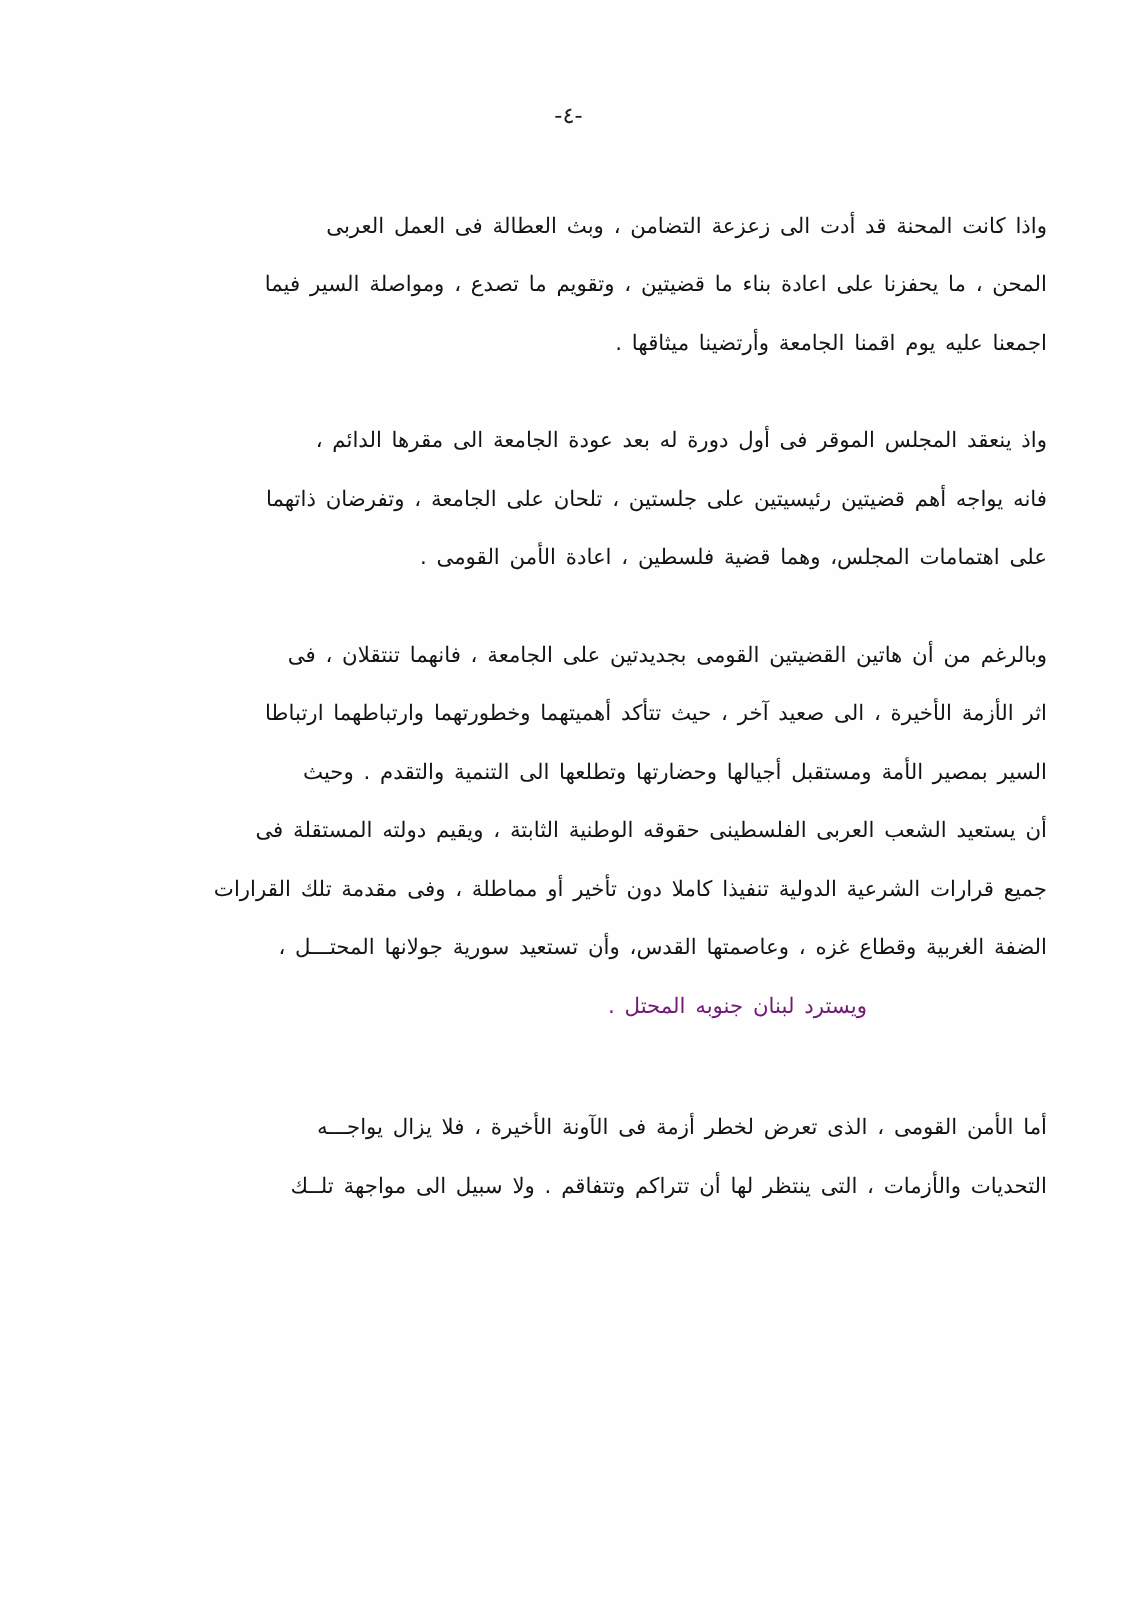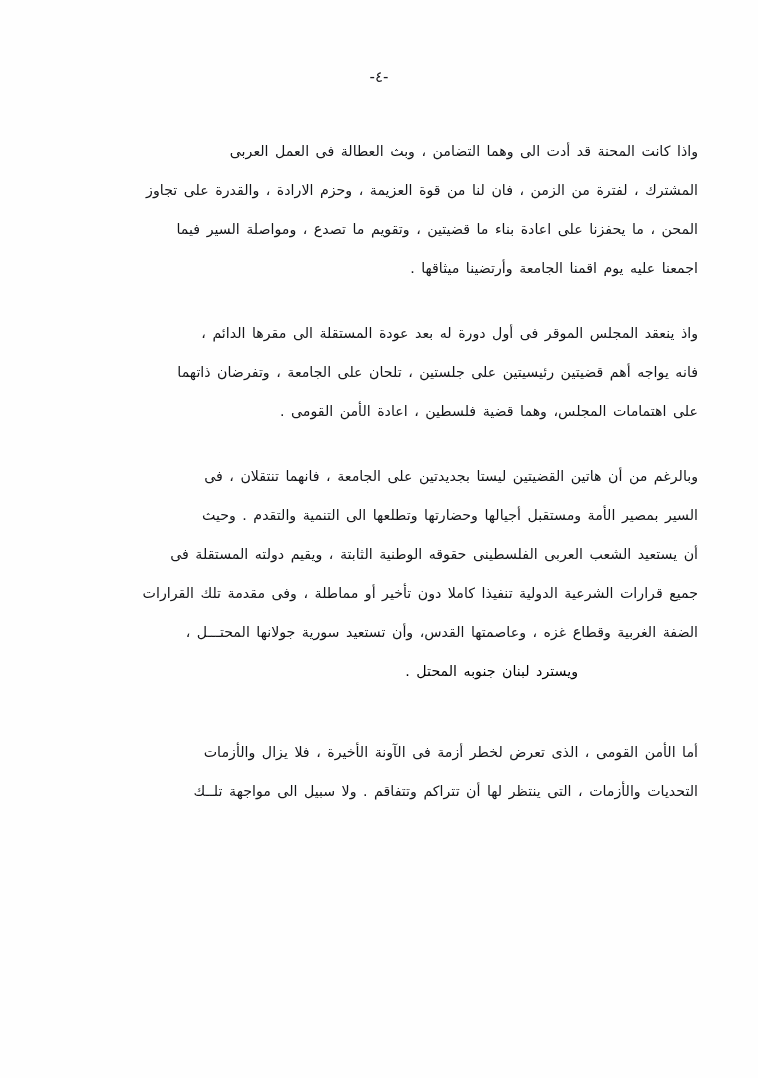--- a/index.html
+++ b/index.html
@@ -56,52 +56,52 @@
   .para .line.center {
     display: block;
   }
   .para .line.tail {
     display: block;
     text-align: right;
     padding-right: 120px;
   }
   .sp1 { margin-top: 26px; }
   .sp3 { margin-top: 42px; }
-  .lighter { color: #000000; }
+  .lighter { color: #701a75; }
 </style>
 </head>
 <body>
 
 <div class="page">
 
   <div class="page-number">-٤-</div>
 
   <div class="body-area">
 
     <p class="para">
-      <span class="line justify">واذا كانت المحنة قد أدت الى وهما التضامن ،  وبث العطالة فى العمل العربى</span>
-      <span class="line justify">المشترك ، لفترة من الزمن ، فان لنا من قوة العزيمة ، وحزم الارادة ، والقدرة على تجاوز</span>
+      <span class="line justify">واذا كانت المحنة قد أدت الى زعزعة التضامن ،  وبث العطالة فى العمل العربى</span>
       <span class="line justify">المحن ،  ما يحفزنا على اعادة بناء ما قضيتين ، وتقويم ما تصدع ، ومواصلة السير فيما</span>
       <span class="line center">اجمعنا عليه يوم اقمنا الجامعة وأرتضينا ميثاقها .</span>
     </p>
 
     <p class="para sp1">
-      <span class="line justify">واذ ينعقد المجلس الموقر فى أول دورة له بعد عودة المستقلة الى مقرها الدائم ،</span>
+      <span class="line justify">واذ ينعقد المجلس الموقر فى أول دورة له بعد عودة الجامعة الى مقرها الدائم ،</span>
       <span class="line justify">فانه يواجه أهم قضيتين رئيسيتين على جلستين ، تلحان على الجامعة ، وتفرضان ذاتهما</span>
       <span class="line center">على اهتمامات المجلس، وهما قضية فلسطين ، اعادة الأمن القومى .</span>
     </p>
 
     <p class="para sp1">
-      <span class="line justify">وبالرغم من أن هاتين القضيتين ليستا بجديدتين على الجامعة ، فانهما تنتقلان ، فى</span>
+      <span class="line justify">وبالرغم من أن هاتين القضيتين القومى بجديدتين على الجامعة ، فانهما تنتقلان ، فى</span>
+      <span class="line justify">اثر الأزمة الأخيرة ، الى صعيد آخر ، حيث تتأكد أهميتهما وخطورتهما وارتباطهما ارتباطا</span>
       <span class="line justify">السير بمصير الأمة ومستقبل أجيالها  وحضارتها وتطلعها الى التنمية والتقدم . وحيث</span>
       <span class="line justify">أن يستعيد الشعب العربى الفلسطينى حقوقه الوطنية الثابتة ، ويقيم دولته المستقلة فى</span>
       <span class="line justify">جميع قرارات الشرعية الدولية تنفيذا كاملا دون تأخير أو مماطلة ، وفى مقدمة تلك القرارات</span>
       <span class="line justify">الضفة الغربية وقطاع غزه  ، وعاصمتها القدس، وأن تستعيد سورية جولانها المحتـــل ،</span>
       <span class="line tail lighter">ويسترد لبنان جنوبه المحتل .</span>
     </p>
 
     <p class="para sp3">
-      <span class="line justify">أما الأمن القومى ، الذى تعرض لخطر أزمة فى الآونة الأخيرة ، فلا يزال والأزمات</span>
+      <span class="line justify">أما الأمن القومى ، الذى تعرض لخطر أزمة فى الآونة الأخيرة ، فلا يزال يواجـــه</span>
       <span class="line justify">التحديات والأزمات ، التى ينتظر لها أن تتراكم وتتفاقم . ولا سبيل الى مواجهة تلــك</span>
     </p>
 
   </div>
 </div>
 
 </body></html>

